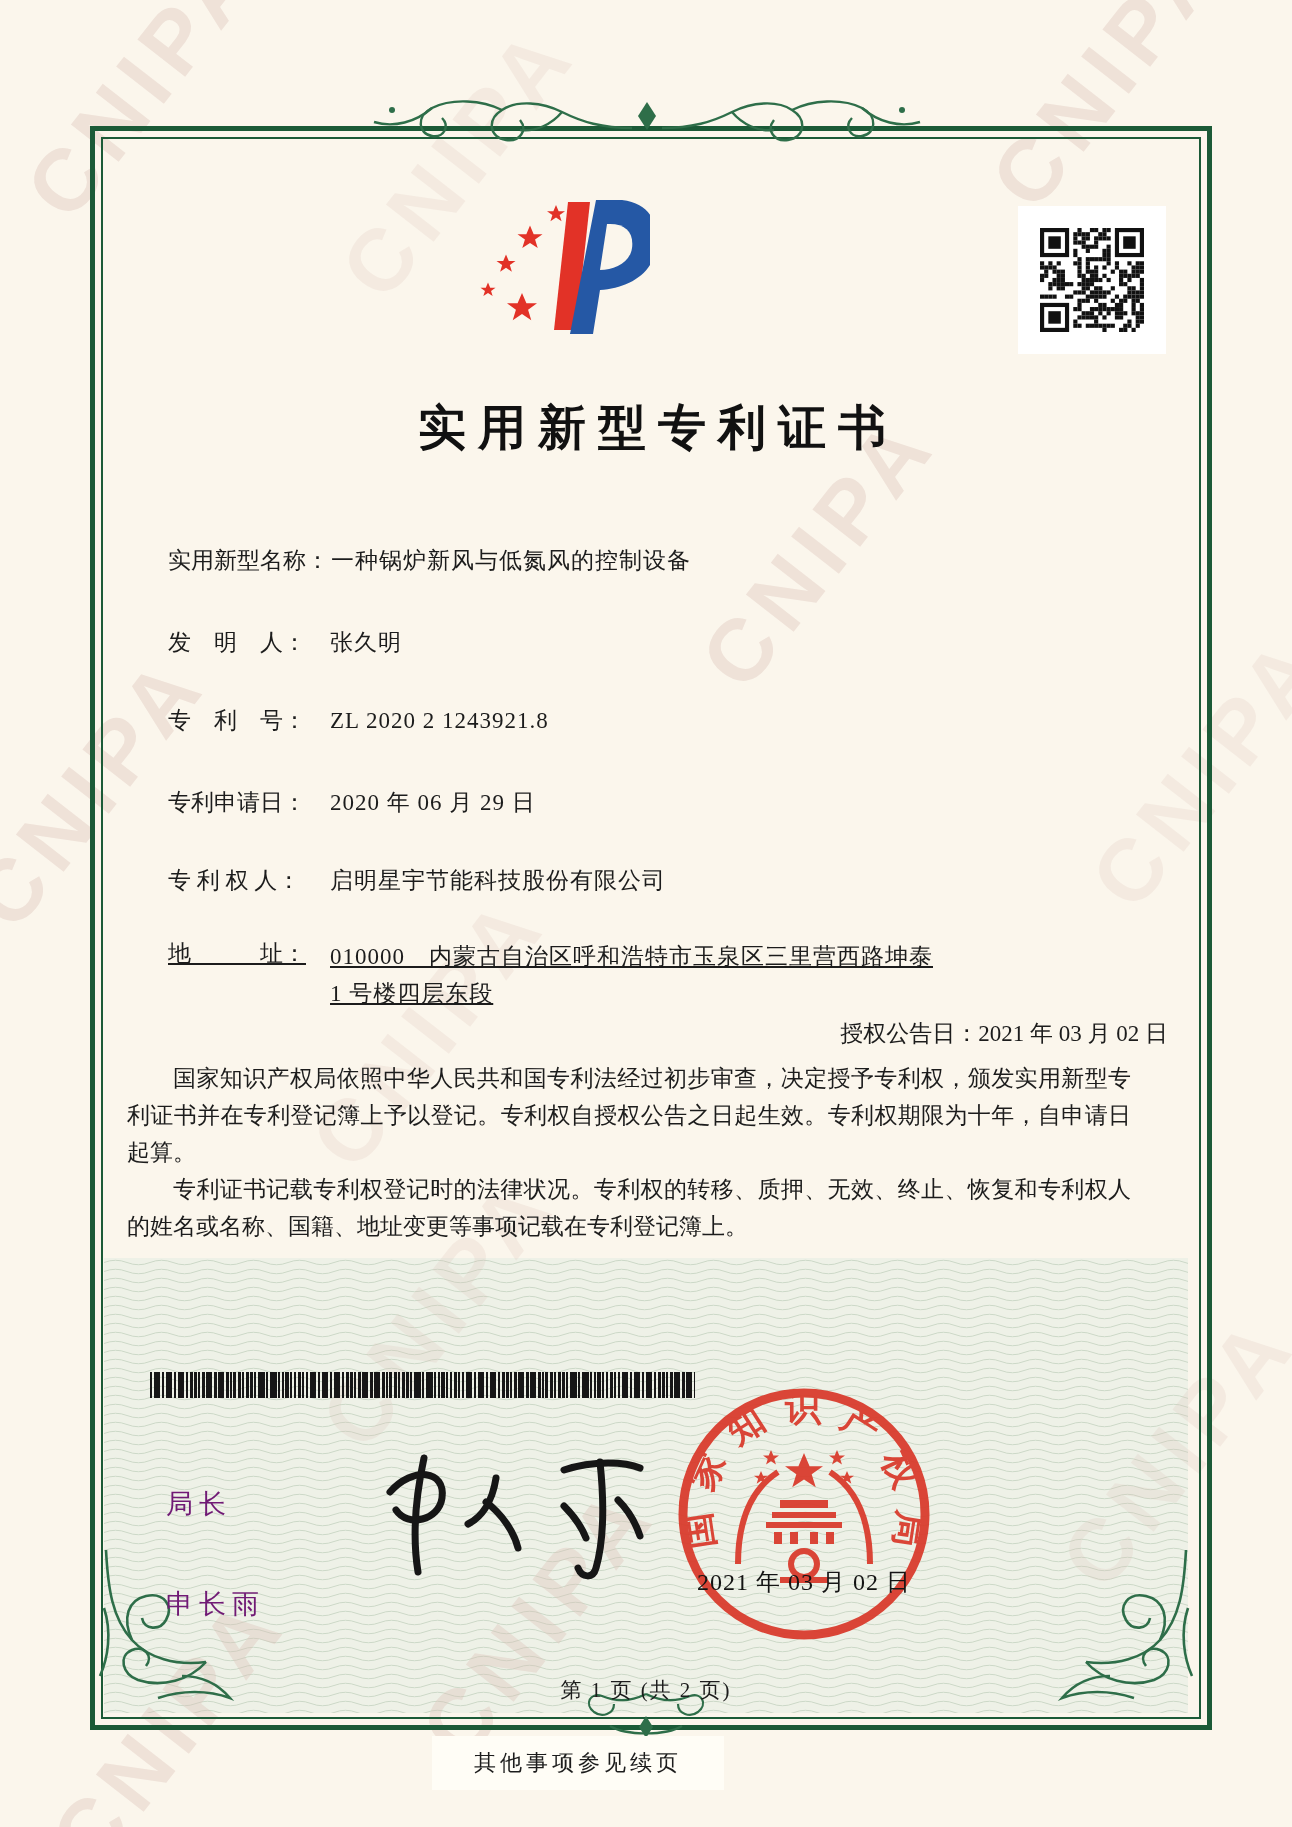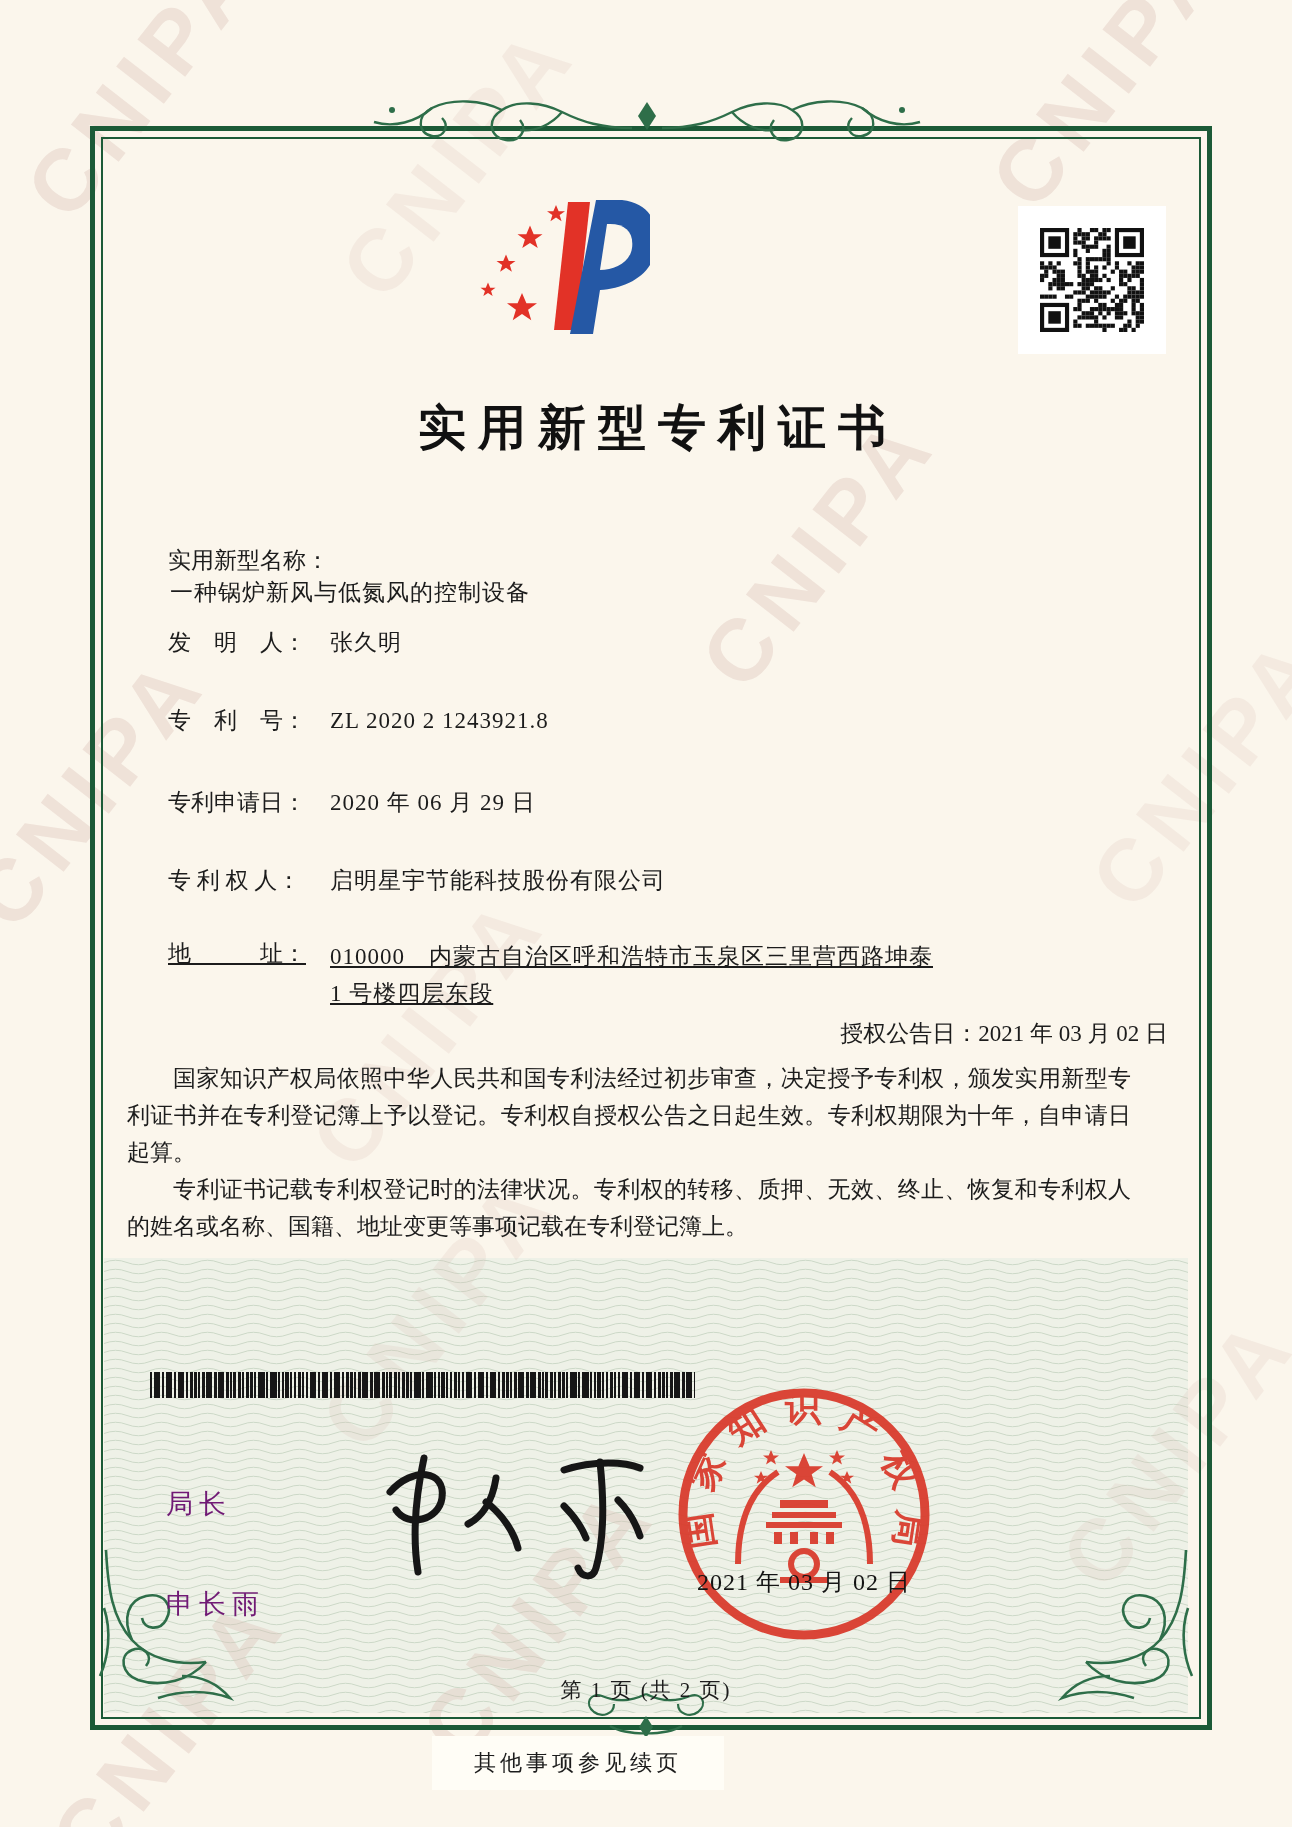--- a/index.html
+++ b/index.html
@@ -407,21 +407,21 @@
           <rect x="76" y="4" width="20" height="20" fill="#fff"></rect>
           <rect x="80" y="8" width="12" height="12" fill="#111"></rect>
           <rect x="0" y="72" width="28" height="28" fill="#111"></rect>
           <rect x="4" y="76" width="20" height="20" fill="#fff"></rect>
           <rect x="8" y="80" width="12" height="12" fill="#111"></rect>
         </svg>
     </div>
 
     <div class="title">实用新型专利证书</div>
 
-    <div class="field" style="top:545px;flex-direction:column;">
+    <div class="field" style="top:545px;">
       <span class="f-label">实用新型名称：</span>
       <span class="f-value">一种锅炉新风与低氮风的控制设备</span>
     </div>
     <div class="field" style="top:627px;">
       <span class="f-label">发　明　人：</span>
       <span class="f-value">张久明</span>
     </div>
     <div class="field" style="top:705px;">
       <span class="f-label">专　利　号：</span>
       <span class="f-value">ZL 2020 2 1243921.8</span>

